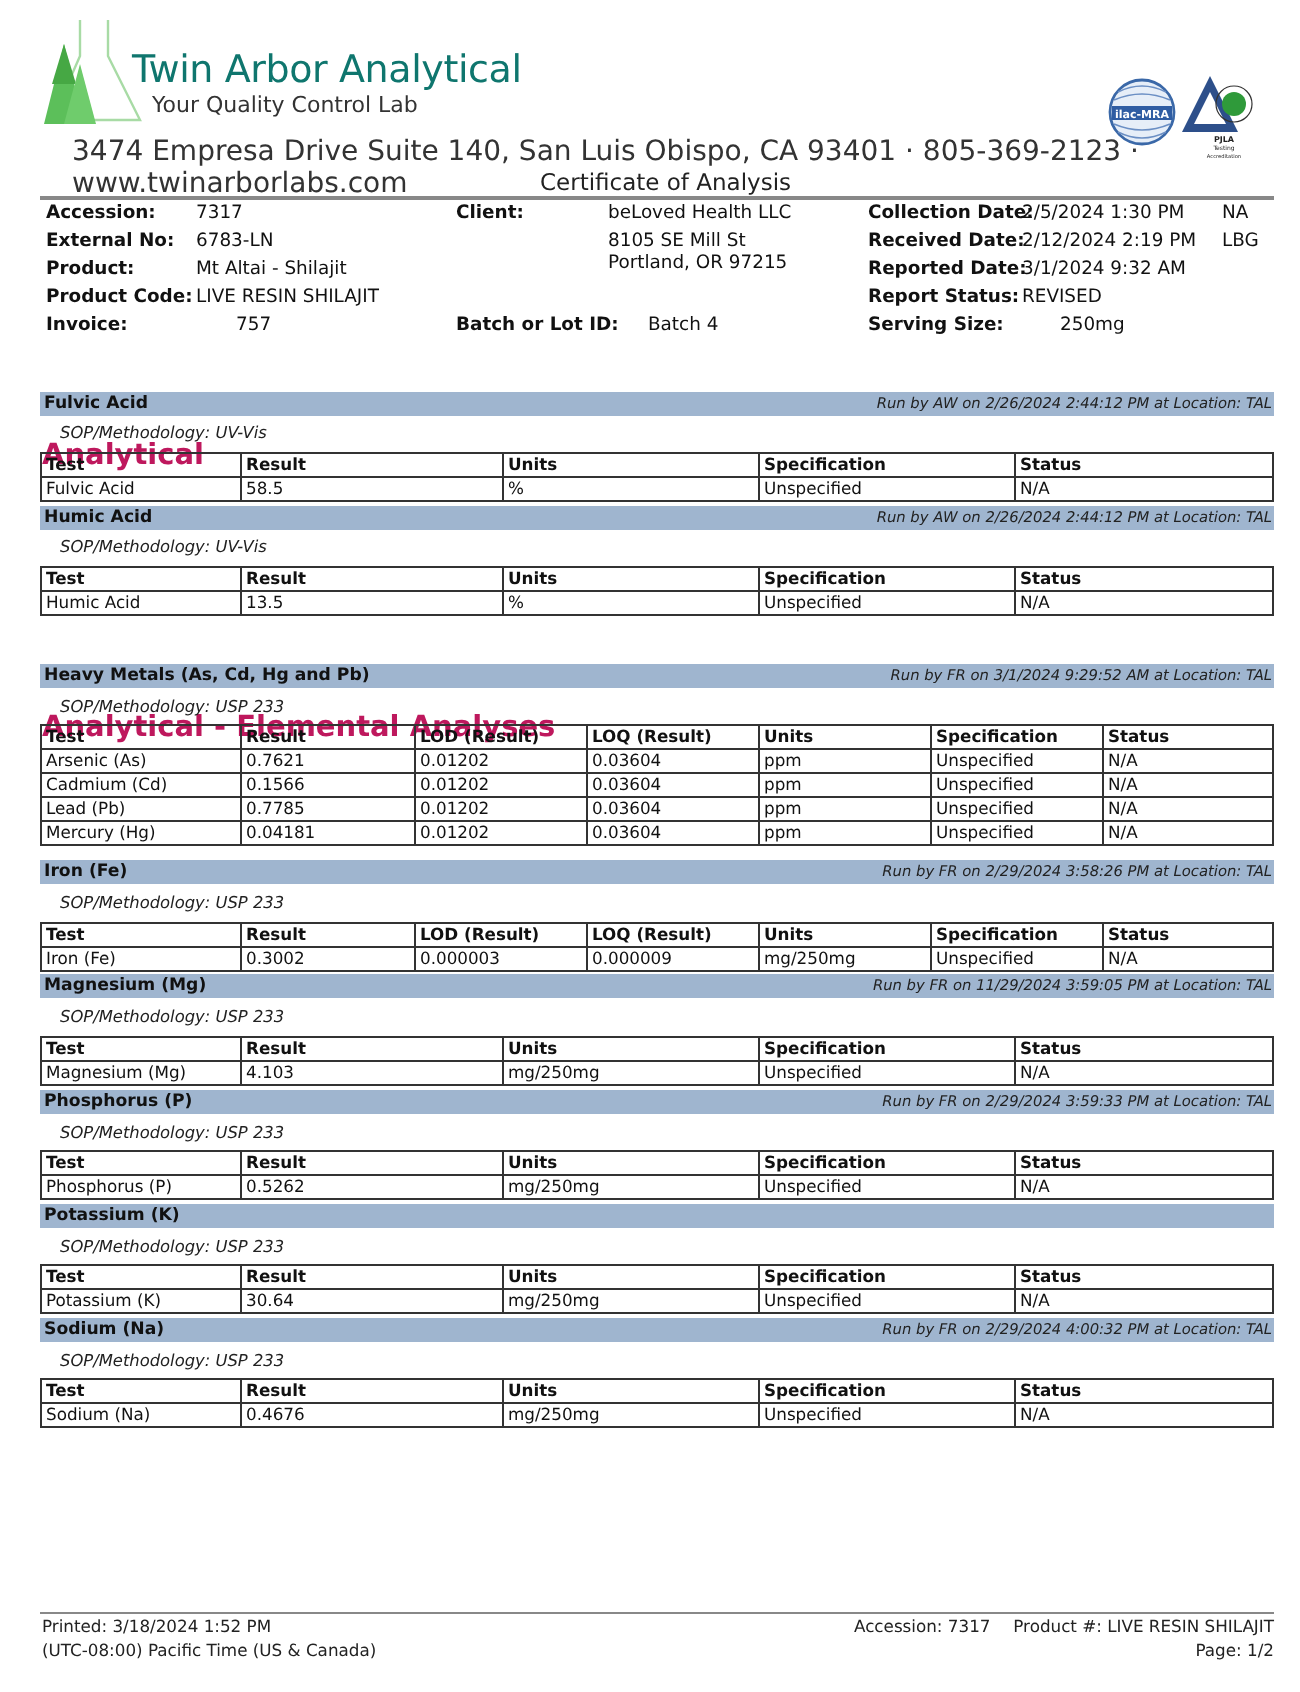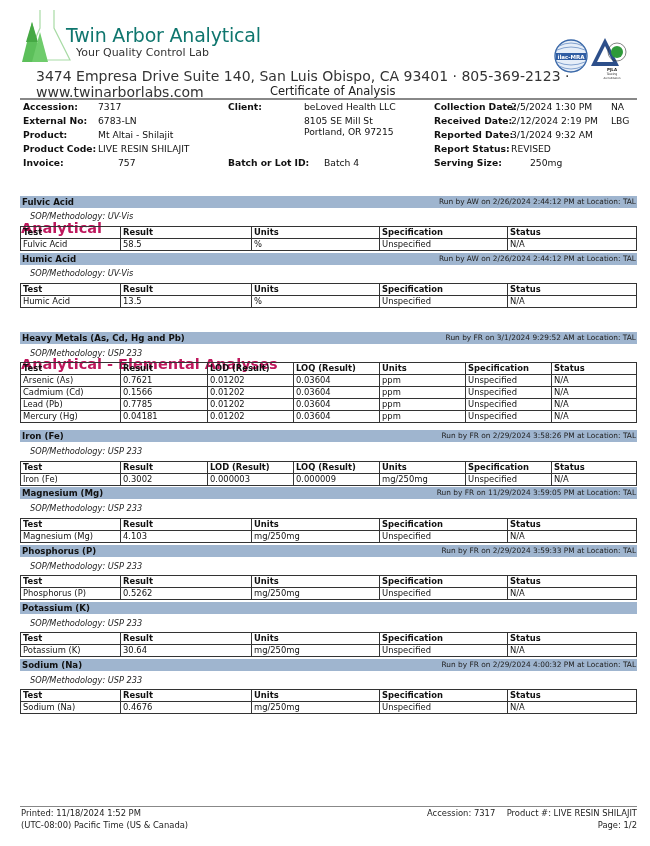--- a/index.html
+++ b/index.html
@@ -19,21 +19,21 @@
 
   
   .info { font-size: 9.2px; }
   .info .lbl { position: absolute; font-weight: bold; }
   .info .val { position: absolute; }
 
   
   .h1 { position: absolute; left: 21px; font-size: 14.5px; font-weight: bold; color: #be185d; margin-top: 44px; }
   .band { position: absolute; left: 20px; width: 617px; height: 12px; background: #9fb5cf; }
   .band .bt { position: absolute; left: 2px; top: 0px; font-size: 8.6px; font-weight: bold; color: #111; line-height: 12px; }
-  .band .br { position: absolute; right: 1px; top: 0px; font-size: 7.4px; color: #222; line-height: 12px; }
+  .band .br { position: absolute; right: 1px; top: 0px; font-size: 7.4px; font-style: italic; color: #222; line-height: 12px; }
   .sop { position: absolute; left: 30px; font-size: 8.2px; font-style: italic; color: #222; }
 
   table.res { position: absolute; left: 20px; width: 617px; border-collapse: collapse; font-size: 8.4px; table-layout: fixed; }
   table.res th, table.res td { border: 1px solid #333; padding: 0 2px; height: 11px; line-height: 11px; text-align: left; white-space: nowrap; overflow: hidden; }
   table.res th { font-weight: bold; }
 
   
   .rule-foot { left: 20px; top: 806px; width: 617px; height: 1px; background: #888; }
   .foot { font-size: 8.4px; color: #222; }
 </style>
@@ -386,17 +386,17 @@
     <td>Sodium (Na)</td>
         <td>0.4676</td>
         <td>mg/250mg</td>
         <td>Unspecified</td>
         <td>N/A</td>
   </tr>
 </tbody>
   </table>
 
 <div class="abs rule-foot"></div>
-<div class="abs foot" style="left:21px;top:808px">Printed: 11/18/2024 1:52 PM</div>
+<div class="abs foot" style="left:21px;top:808px">Printed: 3/18/2024 1:52 PM</div>
 <div class="abs foot" style="left:21px;top:820px">(UTC-08:00) Pacific Time (US &amp; Canada)</div>
 <div class="abs foot" style="left:427px;top:808px">Accession: 7317</div>
 <div class="abs foot" style="right:13px;top:808px">Product #: LIVE RESIN SHILAJIT</div>
 <div class="abs foot" style="right:13px;top:820px">Page: 1/2</div>
 
 </body></html>

